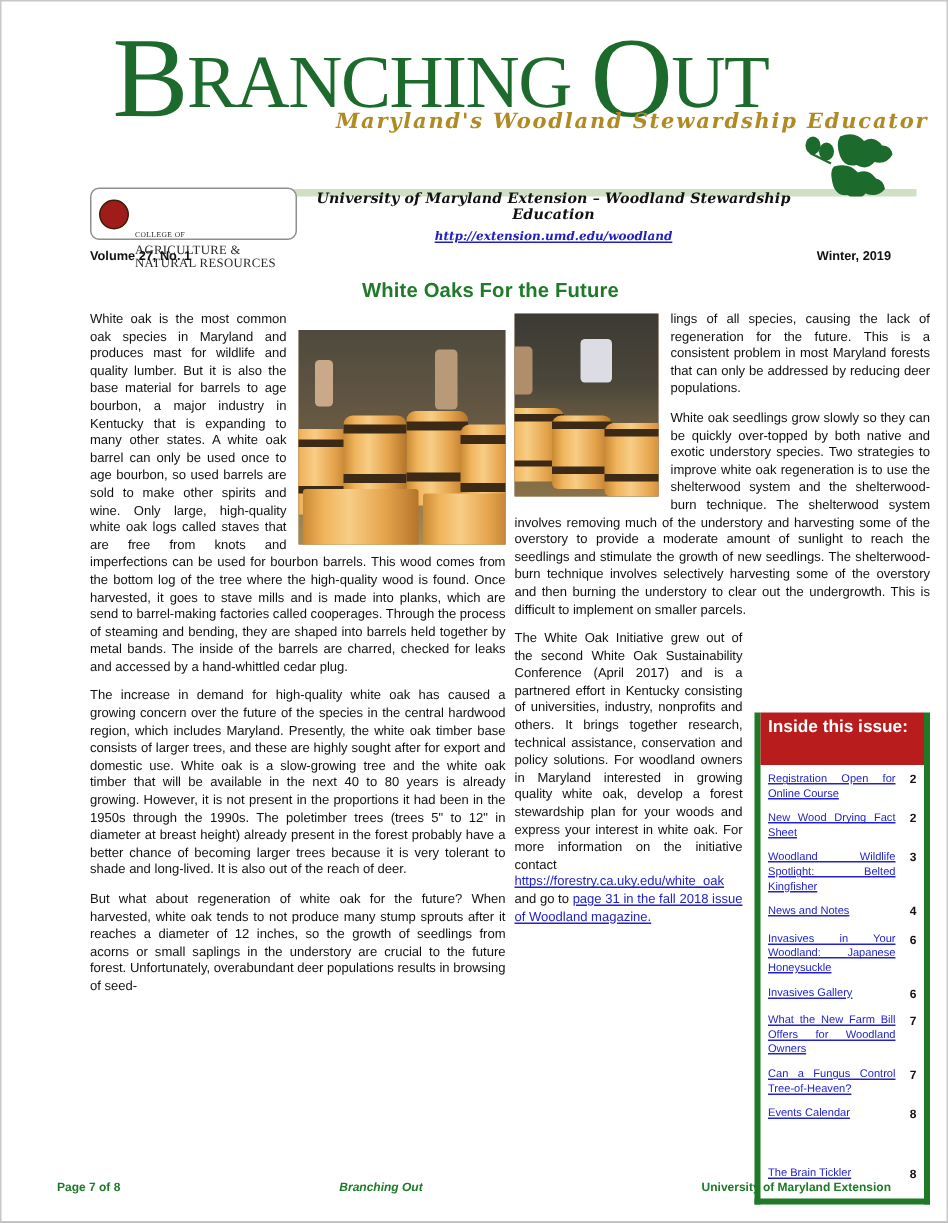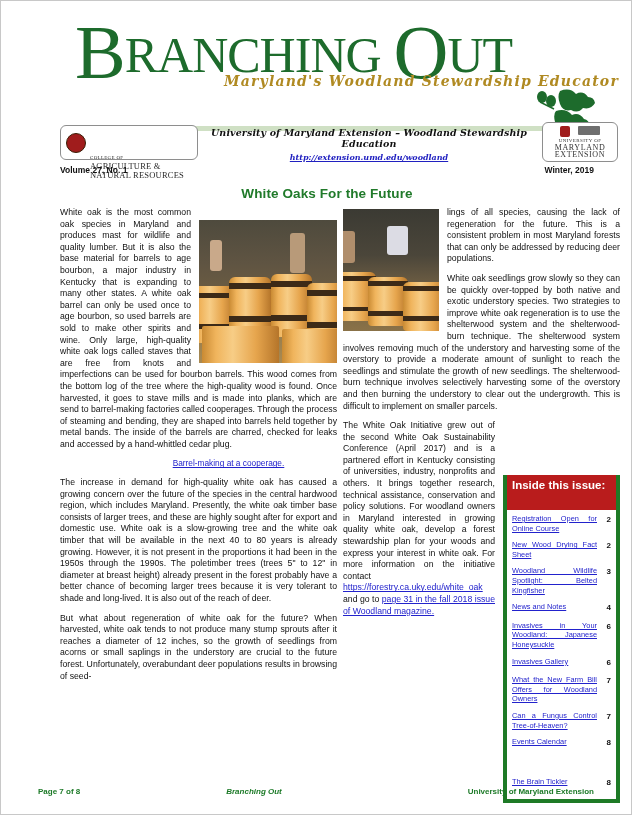--- a/index.html
+++ b/index.html
@@ -349,31 +349,20 @@
         <div class="l2">AGRICULTURE &amp;</div>
         <div class="l2">NATURAL RESOURCES</div>
       </div>
     </div>
 
     <div class="ext-head">
       <div class="l1">University of Maryland Extension – Woodland Stewardship Education</div>
       <div class="l2">http://extension.umd.edu/woodland</div>
     </div>
 
-    <div class="org-box org-right">
-      <div class="umd-marks">
-        <div class="umd-shield"></div>
-        <div class="umd-bld"></div>
-      </div>
-      <div class="umd-txt">
-        <div>UNIVERSITY OF</div>
-        <div class="big">MARYLAND</div>
-        <div class="big">EXTENSION</div>
-      </div>
-    </div>
   </div>
 
   <div class="volrow">
     <div class="volume">Volume 27, No. 1</div>
     <div class="season">Winter, 2019</div>
   </div>
 
   <div class="headline">White Oaks For the Future</div>
 
   <div class="cols">
@@ -396,21 +385,20 @@
             <div class="hoop" style="top:64%"></div>
           </div>
         <div class="barrel" style="left:78%;top:44%;width:28%;height:42%;">
             <div class="hoop" style="top:11%"></div>
             <div class="hoop" style="top:65%"></div>
           </div>
         <div class="barrel" style="left:2%;top:74%;width:56%;height:28%;border-radius:2px;"></div>
         <div class="barrel" style="left:60%;top:76%;width:45%;height:26%;border-radius:2px;"></div>
       </div>
       <p>White oak is the most common oak species in Maryland and produces mast for wildlife and quality lumber. But it is also the base material for barrels to age bourbon, a major industry in Kentucky that is expanding to many other states. A white oak barrel can only be used once to age bourbon, so used barrels are sold to make other spirits and wine. Only large, high-quality white oak logs called staves that are free from knots and imperfections can be used for bourbon barrels. This wood comes from the bottom log of the tree where the high-quality wood is found. Once harvested, it goes to stave mills and is made into planks, which are send to barrel-making factories called cooperages. Through the process of steaming and bending, they are shaped into barrels held together by metal bands. The inside of the barrels are charred, checked for leaks and accessed by a hand-whittled cedar plug.</p>
-      <div class="caption">Barrel-making at a cooperage.</div>
       <p>The increase in demand for high-quality white oak has caused a growing concern over the future of the species in the central hardwood region, which includes Maryland. Presently, the white oak timber base consists of larger trees, and these are highly sought after for export and domestic use. White oak is a slow-growing tree and the white oak timber that will be available in the next 40 to 80 years is already growing. However, it is not present in the proportions it had been in the 1950s through the 1990s. The poletimber trees (trees 5" to 12" in diameter at breast height) already present in the forest probably have a better chance of becoming larger trees because it is very tolerant to shade and long-lived. It is also out of the reach of deer.</p>
       <p>But what about regeneration of white oak for the future? When harvested, white oak tends to not produce many stump sprouts after it reaches a diameter of 12 inches, so the growth of seedlings from acorns or small saplings in the understory are crucial to the future forest. Unfortunately, overabundant deer populations results in browsing of seed-</p>
     </div>
 
     <div class="col col-right">
       <div class="photo photo-2">
         <div class="coop" style="background:linear-gradient(#3b3a33 0%,#4b463a 38%,#6a5b42 60%,#8a7248 100%);"></div>
         <div class="fig" style="left:-4%;top:18%;width:16%;height:26%;background:#b08e6c;"></div>
         <div class="fig" style="left:46%;top:14%;width:22%;height:24%;background:#dcdce4;"></div>
         <div class="barrel" style="left:-8%;top:52%;width:42%;height:40%;">

